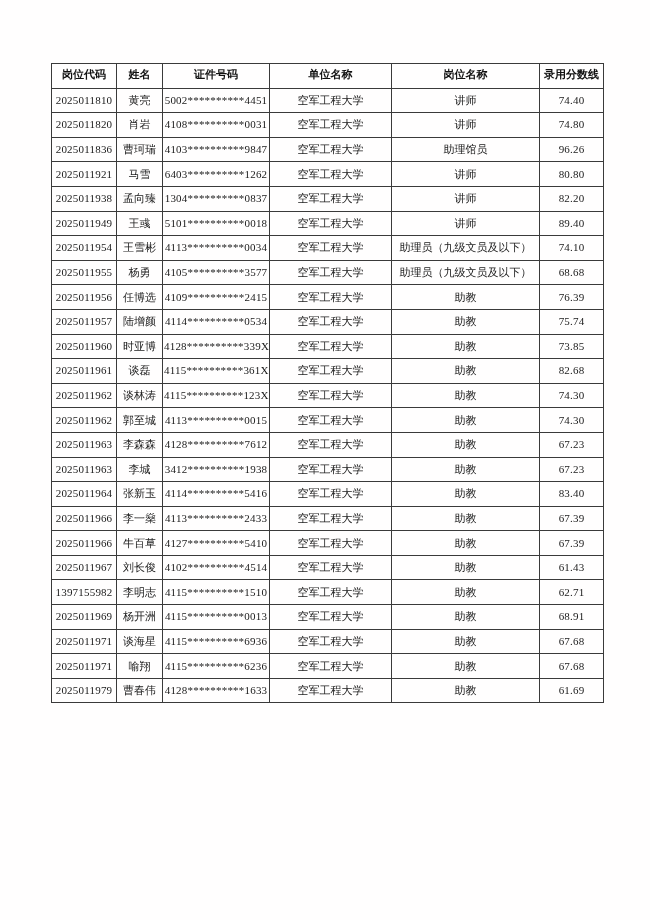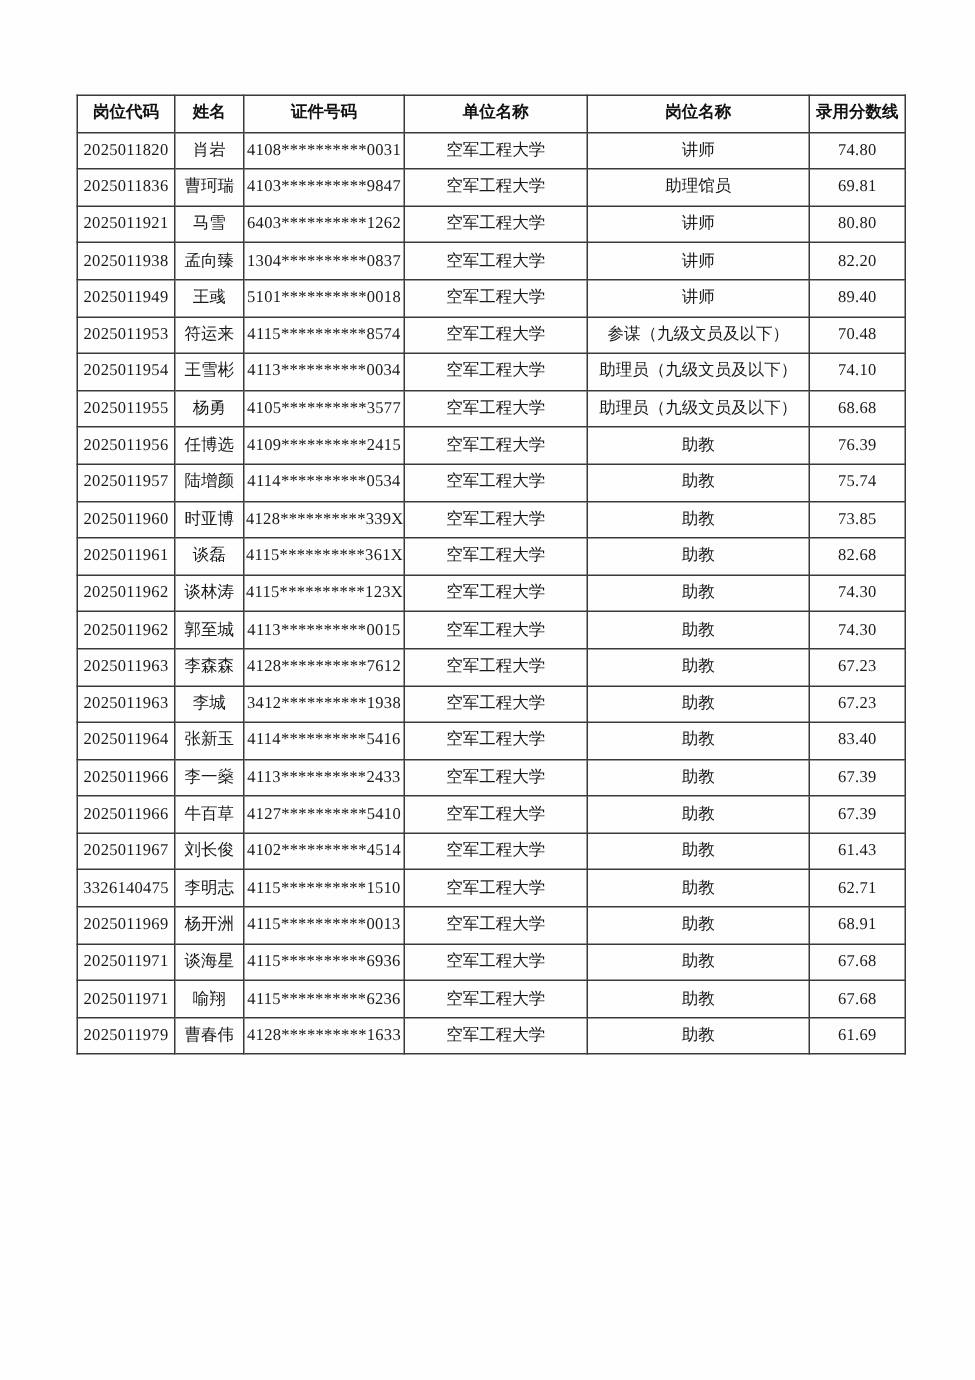--- a/index.html
+++ b/index.html
@@ -32,20 +32,21 @@
     line-height: 1;
     color: #1a1a1a;
     height: 23.6px;
     padding: 0 1px;
     overflow: hidden;
     white-space: nowrap;
   }
   table.roster th {
     font-weight: bold;
     color: #111111;
+    font-family: Liberation Mono, monospace;
   }
   td.col-id, td.col-code, td.col-score {
     font-family: "Liberation Serif", "DejaVu Serif", serif;
     letter-spacing: 0.2px;
   }
 </style>
 </head>
 <body>
 
 <div class="page">
@@ -63,34 +64,42 @@
           <th>岗位代码</th>
           <th>姓名</th>
           <th>证件号码</th>
           <th>单位名称</th>
           <th>岗位名称</th>
           <th>录用分数线</th>
         </tr>
     </thead>
     <tbody>
         <tr>
+          <td class="col-code">2025011810</td>
+          <td class="col-name">黄亮</td>
+          <td class="col-id">5002**********4451</td>
+          <td class="col-unit">空军工程大学</td>
+          <td class="col-position">讲师</td>
+          <td class="col-score">74.40</td>
+        </tr>
+        <tr>
           <td class="col-code">2025011820</td>
           <td class="col-name">肖岩</td>
           <td class="col-id">4108**********0031</td>
           <td class="col-unit">空军工程大学</td>
           <td class="col-position">讲师</td>
           <td class="col-score">74.80</td>
         </tr>
         <tr>
           <td class="col-code">2025011836</td>
           <td class="col-name">曹珂瑞</td>
           <td class="col-id">4103**********9847</td>
           <td class="col-unit">空军工程大学</td>
           <td class="col-position">助理馆员</td>
-          <td class="col-score">69.81</td>
+          <td class="col-score">96.26</td>
         </tr>
         <tr>
           <td class="col-code">2025011921</td>
           <td class="col-name">马雪</td>
           <td class="col-id">6403**********1262</td>
           <td class="col-unit">空军工程大学</td>
           <td class="col-position">讲师</td>
           <td class="col-score">80.80</td>
         </tr>
         <tr>
@@ -103,28 +112,20 @@
         </tr>
         <tr>
           <td class="col-code">2025011949</td>
           <td class="col-name">王彧</td>
           <td class="col-id">5101**********0018</td>
           <td class="col-unit">空军工程大学</td>
           <td class="col-position">讲师</td>
           <td class="col-score">89.40</td>
         </tr>
         <tr>
-          <td class="col-code">2025011953</td>
-          <td class="col-name">符运来</td>
-          <td class="col-id">4115**********8574</td>
-          <td class="col-unit">空军工程大学</td>
-          <td class="col-position">参谋（九级文员及以下）</td>
-          <td class="col-score">70.48</td>
-        </tr>
-        <tr>
           <td class="col-code">2025011954</td>
           <td class="col-name">王雪彬</td>
           <td class="col-id">4113**********0034</td>
           <td class="col-unit">空军工程大学</td>
           <td class="col-position">助理员（九级文员及以下）</td>
           <td class="col-score">74.10</td>
         </tr>
         <tr>
           <td class="col-code">2025011955</td>
           <td class="col-name">杨勇</td>
@@ -223,21 +224,21 @@
         </tr>
         <tr>
           <td class="col-code">2025011967</td>
           <td class="col-name">刘长俊</td>
           <td class="col-id">4102**********4514</td>
           <td class="col-unit">空军工程大学</td>
           <td class="col-position">助教</td>
           <td class="col-score">61.43</td>
         </tr>
         <tr>
-          <td class="col-code">3326140475</td>
+          <td class="col-code">1397155982</td>
           <td class="col-name">李明志</td>
           <td class="col-id">4115**********1510</td>
           <td class="col-unit">空军工程大学</td>
           <td class="col-position">助教</td>
           <td class="col-score">62.71</td>
         </tr>
         <tr>
           <td class="col-code">2025011969</td>
           <td class="col-name">杨开洲</td>
           <td class="col-id">4115**********0013</td>

